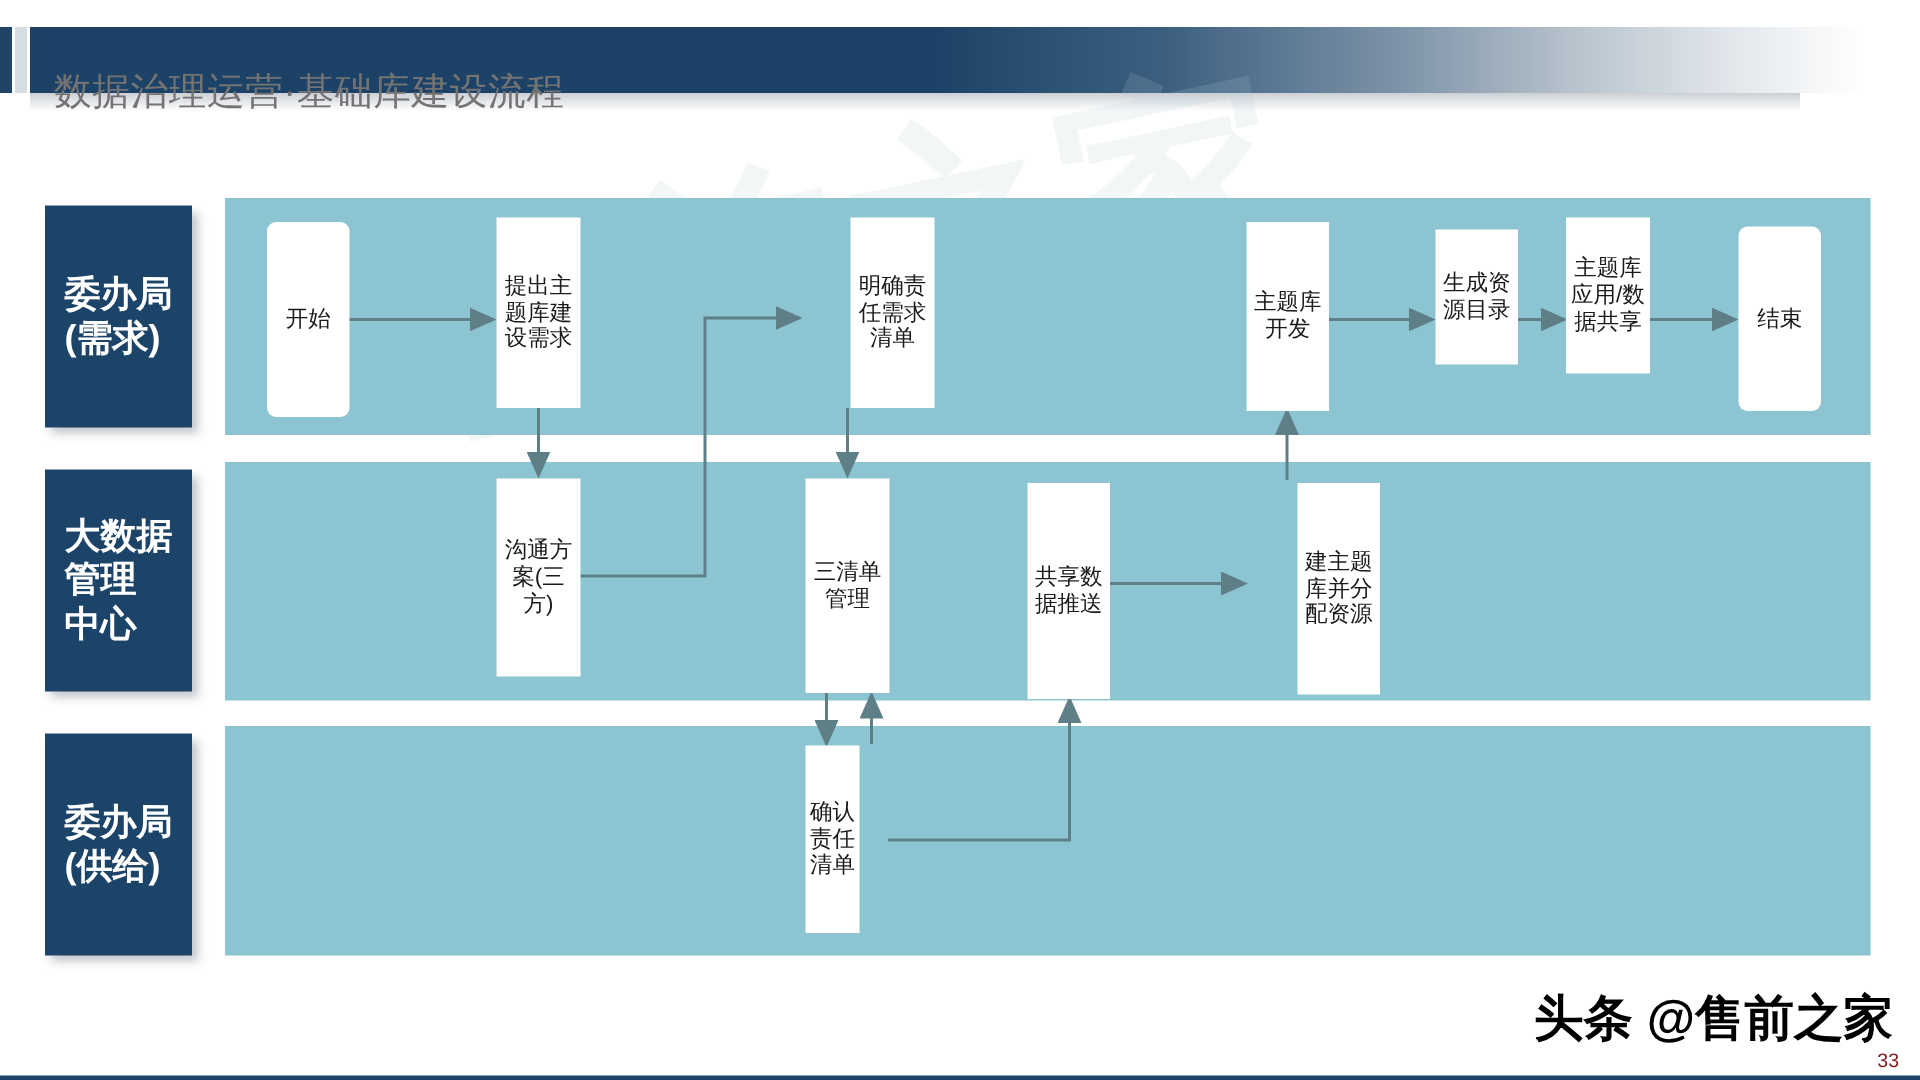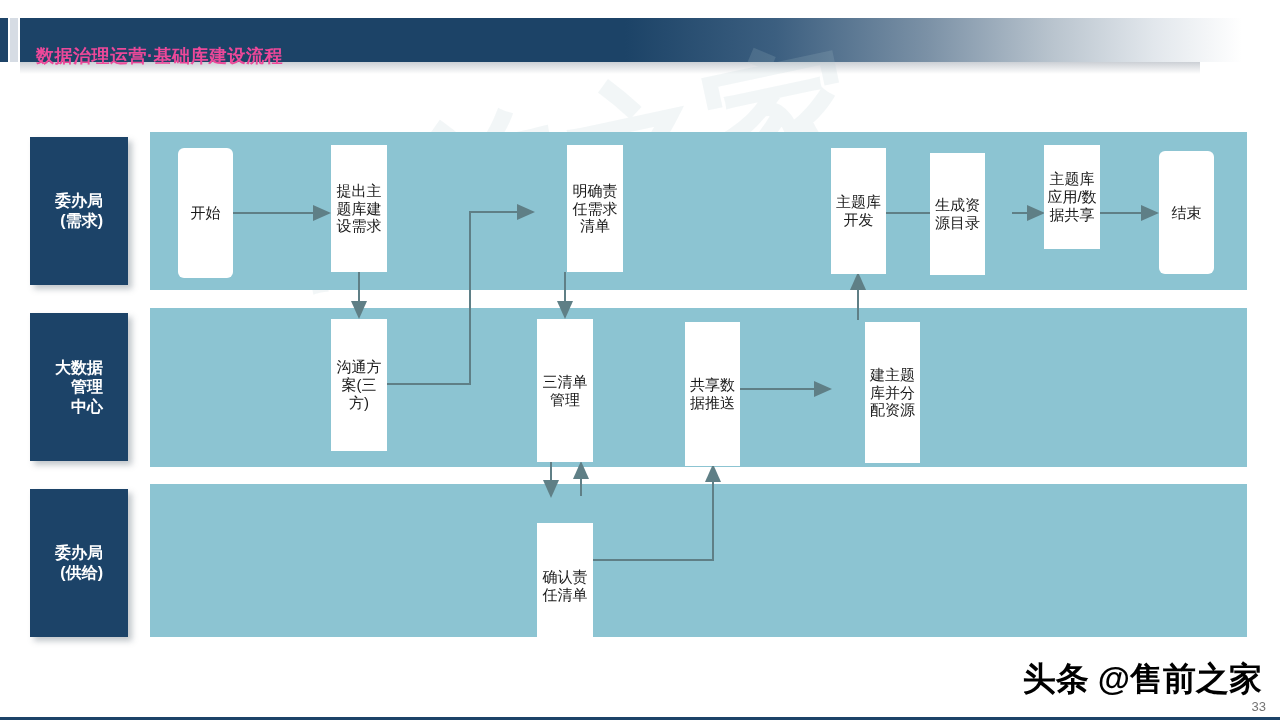--- a/index.html
+++ b/index.html
@@ -54,23 +54,23 @@
     left: 20px;
     top: 44px;
     width: 1180px;
     height: 12px;
     background: linear-gradient(to bottom, rgba(120,130,145,.38), rgba(255,255,255,0));
   }
   #title-text {
     position: absolute;
     left: 36px;
     top: 26px;
-    font-size: 18px;
-    font-weight: bold;
-    color: #ec4899;
+    font-size: 25px;
+    font-weight: normal;
+    color: #737373;
     letter-spacing: .5px;
     white-space: nowrap;
     z-index: 5;
   }
 
   
   #watermark-big {
     position: absolute;
     left: 300px;
     top: 60px;
@@ -85,24 +85,24 @@
     pointer-events: none;
     user-select: none;
     z-index: 1;
   }
 
   
   .lane-label {
     position: absolute;
     background: #1c4368;
     color: #ffffff;
-    font-size: 16px;
+    font-size: 24px;
     font-weight: bold;
     line-height: 1.22;
-    text-align: right;
+    text-align: left;
     display: flex;
     align-items: center;
     justify-content: center;
     box-shadow: 4px 4px 6px rgba(120,130,140,.45);
     z-index: 4;
   }
   .lane-body {
     position: absolute;
     background: #8cc4d2;
     z-index: 2;
@@ -145,21 +145,21 @@
     font-weight: bold;
     color: #000000;
     white-space: nowrap;
     z-index: 8;
   }
   #page-number {
     position: absolute;
     right: 14px;
     bottom: 6px;
     font-size: 13px;
-    color: #737373;
+    color: #7f1d1d;
     z-index: 9;
   }
   #bottom-rule {
     position: absolute;
     left: 0;
     bottom: 0;
     width: 1280px;
     height: 3px;
     background: #1c4368;
     z-index: 9;
@@ -233,26 +233,26 @@
     <path d="M1012,213 L1043,213"></path>
 
     <path d="M1100,213 L1157,213"></path>
   </g>
 </svg>
 
 <div class="node round" style="left:178px;top:148px;width:55px;height:130px;">开始</div>
 <div class="node" style="left:331px;top:145px;width:56px;height:127px;">提出主题库建设需求</div>
 <div class="node" style="left:567px;top:145px;width:56px;height:127px;">明确责任需求清单</div>
 <div class="node" style="left:831px;top:148px;width:55px;height:126px;">主题库开发</div>
-<div class="node" style="left:930px;top:153px;width:55px;height:122px;">生成资源目录</div>
+<div class="node" style="left:957px;top:153px;width:55px;height:90px;">生成资源目录</div>
 <div class="node" style="left:1044px;top:145px;width:56px;height:104px;">主题库应用/数据共享</div>
 <div class="node round" style="left:1159px;top:151px;width:55px;height:123px;">结束</div>
 
 <div class="node" style="left:331px;top:319px;width:56px;height:132px;">沟通方案(三方)</div>
 <div class="node" style="left:537px;top:319px;width:56px;height:143px;">三清单管理</div>
 <div class="node" style="left:685px;top:322px;width:55px;height:144px;text-align:center;">共享数据推送</div>
 <div class="node" style="left:831px;top:322px;width:55px;height:141px;margin-left:34px;">建主题库并分配资源</div>
 
-<div class="node" style="left:537px;top:523px;width:56px;height:125px;text-align:center;">确认责任清单</div>
+<div class="node" style="left:537px;top:497px;width:36px;height:125px;text-align:center;">确认责任清单</div>
 
 <div id="footer-watermark">头条 @售前之家</div>
 <div id="page-number">33</div>
 <div id="bottom-rule"></div>
 
 </body></html>

